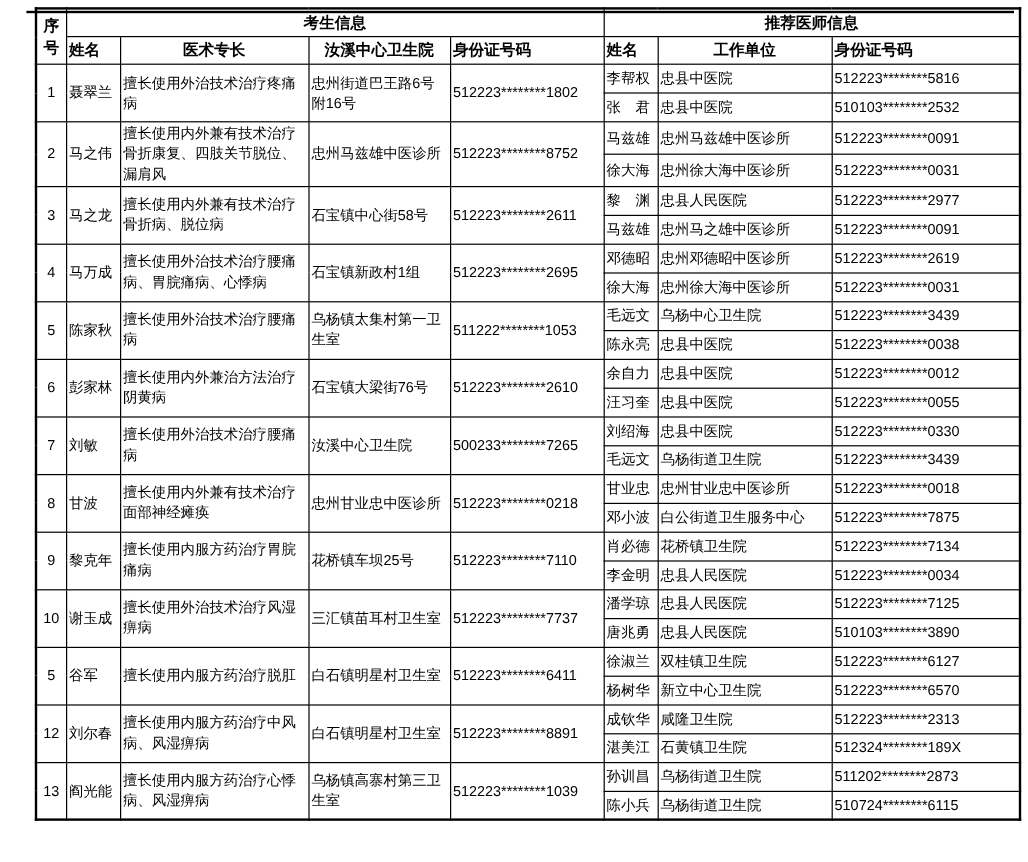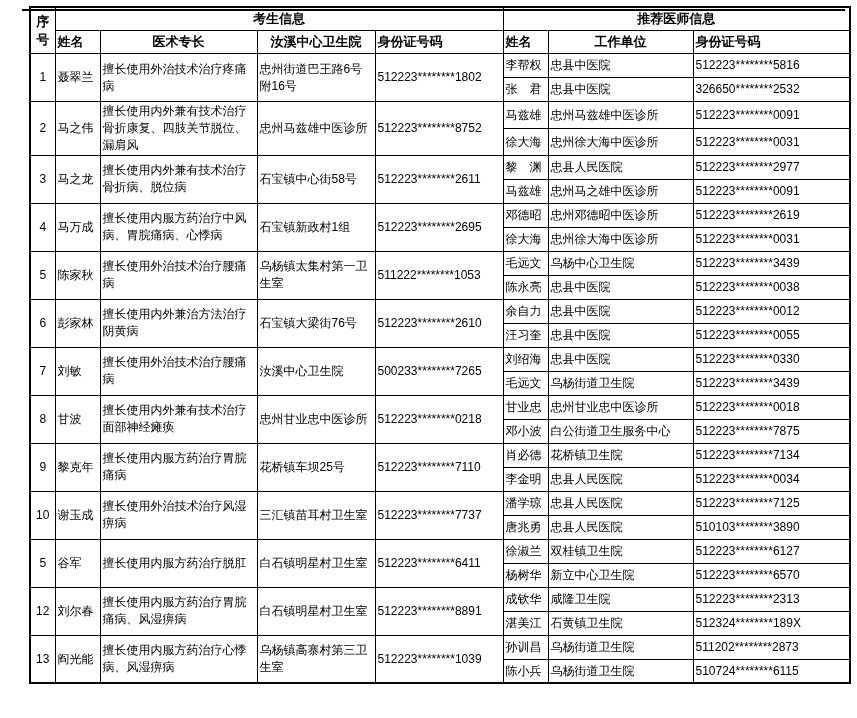--- a/index.html
+++ b/index.html
@@ -94,21 +94,21 @@
           <td class="c-spec" rowspan="2">擅长使用外治技术治疗疼痛病</td>
           <td class="c-addr" rowspan="2">忠州街道巴王路6号附16号</td>
           <td class="c-id" rowspan="2">512223********1802</td>
           <td class="c-rname">李帮权</td>
           <td class="c-runit">忠县中医院</td>
           <td class="c-rid">512223********5816</td>
         </tr>
         <tr>
           <td class="c-rname">张　君</td>
           <td class="c-runit">忠县中医院</td>
-          <td class="c-rid">326650********2532</td>
+          <td class="c-rid">510103********2532</td>
         </tr>
         <tr>
           <td class="c-no" rowspan="2">2</td>
           <td class="c-name" rowspan="2">马之伟</td>
           <td class="c-spec" rowspan="2">擅长使用内外兼有技术治疗骨折康复、四肢关节脱位、漏肩风</td>
           <td class="c-addr" rowspan="2">忠州马兹雄中医诊所</td>
           <td class="c-id" rowspan="2">512223********8752</td>
           <td class="c-rname">马兹雄</td>
           <td class="c-runit">忠州马兹雄中医诊所</td>
           <td class="c-rid">512223********0091</td>
@@ -129,21 +129,21 @@
           <td class="c-rid">512223********2977</td>
         </tr>
         <tr>
           <td class="c-rname">马兹雄</td>
           <td class="c-runit">忠州马之雄中医诊所</td>
           <td class="c-rid">512223********0091</td>
         </tr>
         <tr>
           <td class="c-no" rowspan="2">4</td>
           <td class="c-name" rowspan="2">马万成</td>
-          <td class="c-spec" rowspan="2">擅长使用内服方药治疗中风病、胃脘痛病、心悸病</td>
+          <td class="c-spec" rowspan="2">擅长使用外治技术治疗腰痛病、胃脘痛病、心悸病</td>
           <td class="c-addr" rowspan="2">石宝镇新政村1组</td>
           <td class="c-id" rowspan="2">512223********2695</td>
           <td class="c-rname">邓德昭</td>
           <td class="c-runit">忠州邓德昭中医诊所</td>
           <td class="c-rid">512223********2619</td>
         </tr>
         <tr>
           <td class="c-rname">徐大海</td>
           <td class="c-runit">忠州徐大海中医诊所</td>
           <td class="c-rid">512223********0031</td>
@@ -249,21 +249,21 @@
           <td class="c-rid">512223********6127</td>
         </tr>
         <tr>
           <td class="c-rname">杨树华</td>
           <td class="c-runit">新立中心卫生院</td>
           <td class="c-rid">512223********6570</td>
         </tr>
         <tr>
           <td class="c-no" rowspan="2">12</td>
           <td class="c-name" rowspan="2">刘尔春</td>
-          <td class="c-spec" rowspan="2">擅长使用内服方药治疗胃脘痛病、风湿痹病</td>
+          <td class="c-spec" rowspan="2">擅长使用内服方药治疗中风病、风湿痹病</td>
           <td class="c-addr" rowspan="2">白石镇明星村卫生室</td>
           <td class="c-id" rowspan="2">512223********8891</td>
           <td class="c-rname">成钦华</td>
           <td class="c-runit">咸隆卫生院</td>
           <td class="c-rid">512223********2313</td>
         </tr>
         <tr>
           <td class="c-rname">湛美江</td>
           <td class="c-runit">石黄镇卫生院</td>
           <td class="c-rid">512324********189X</td>

